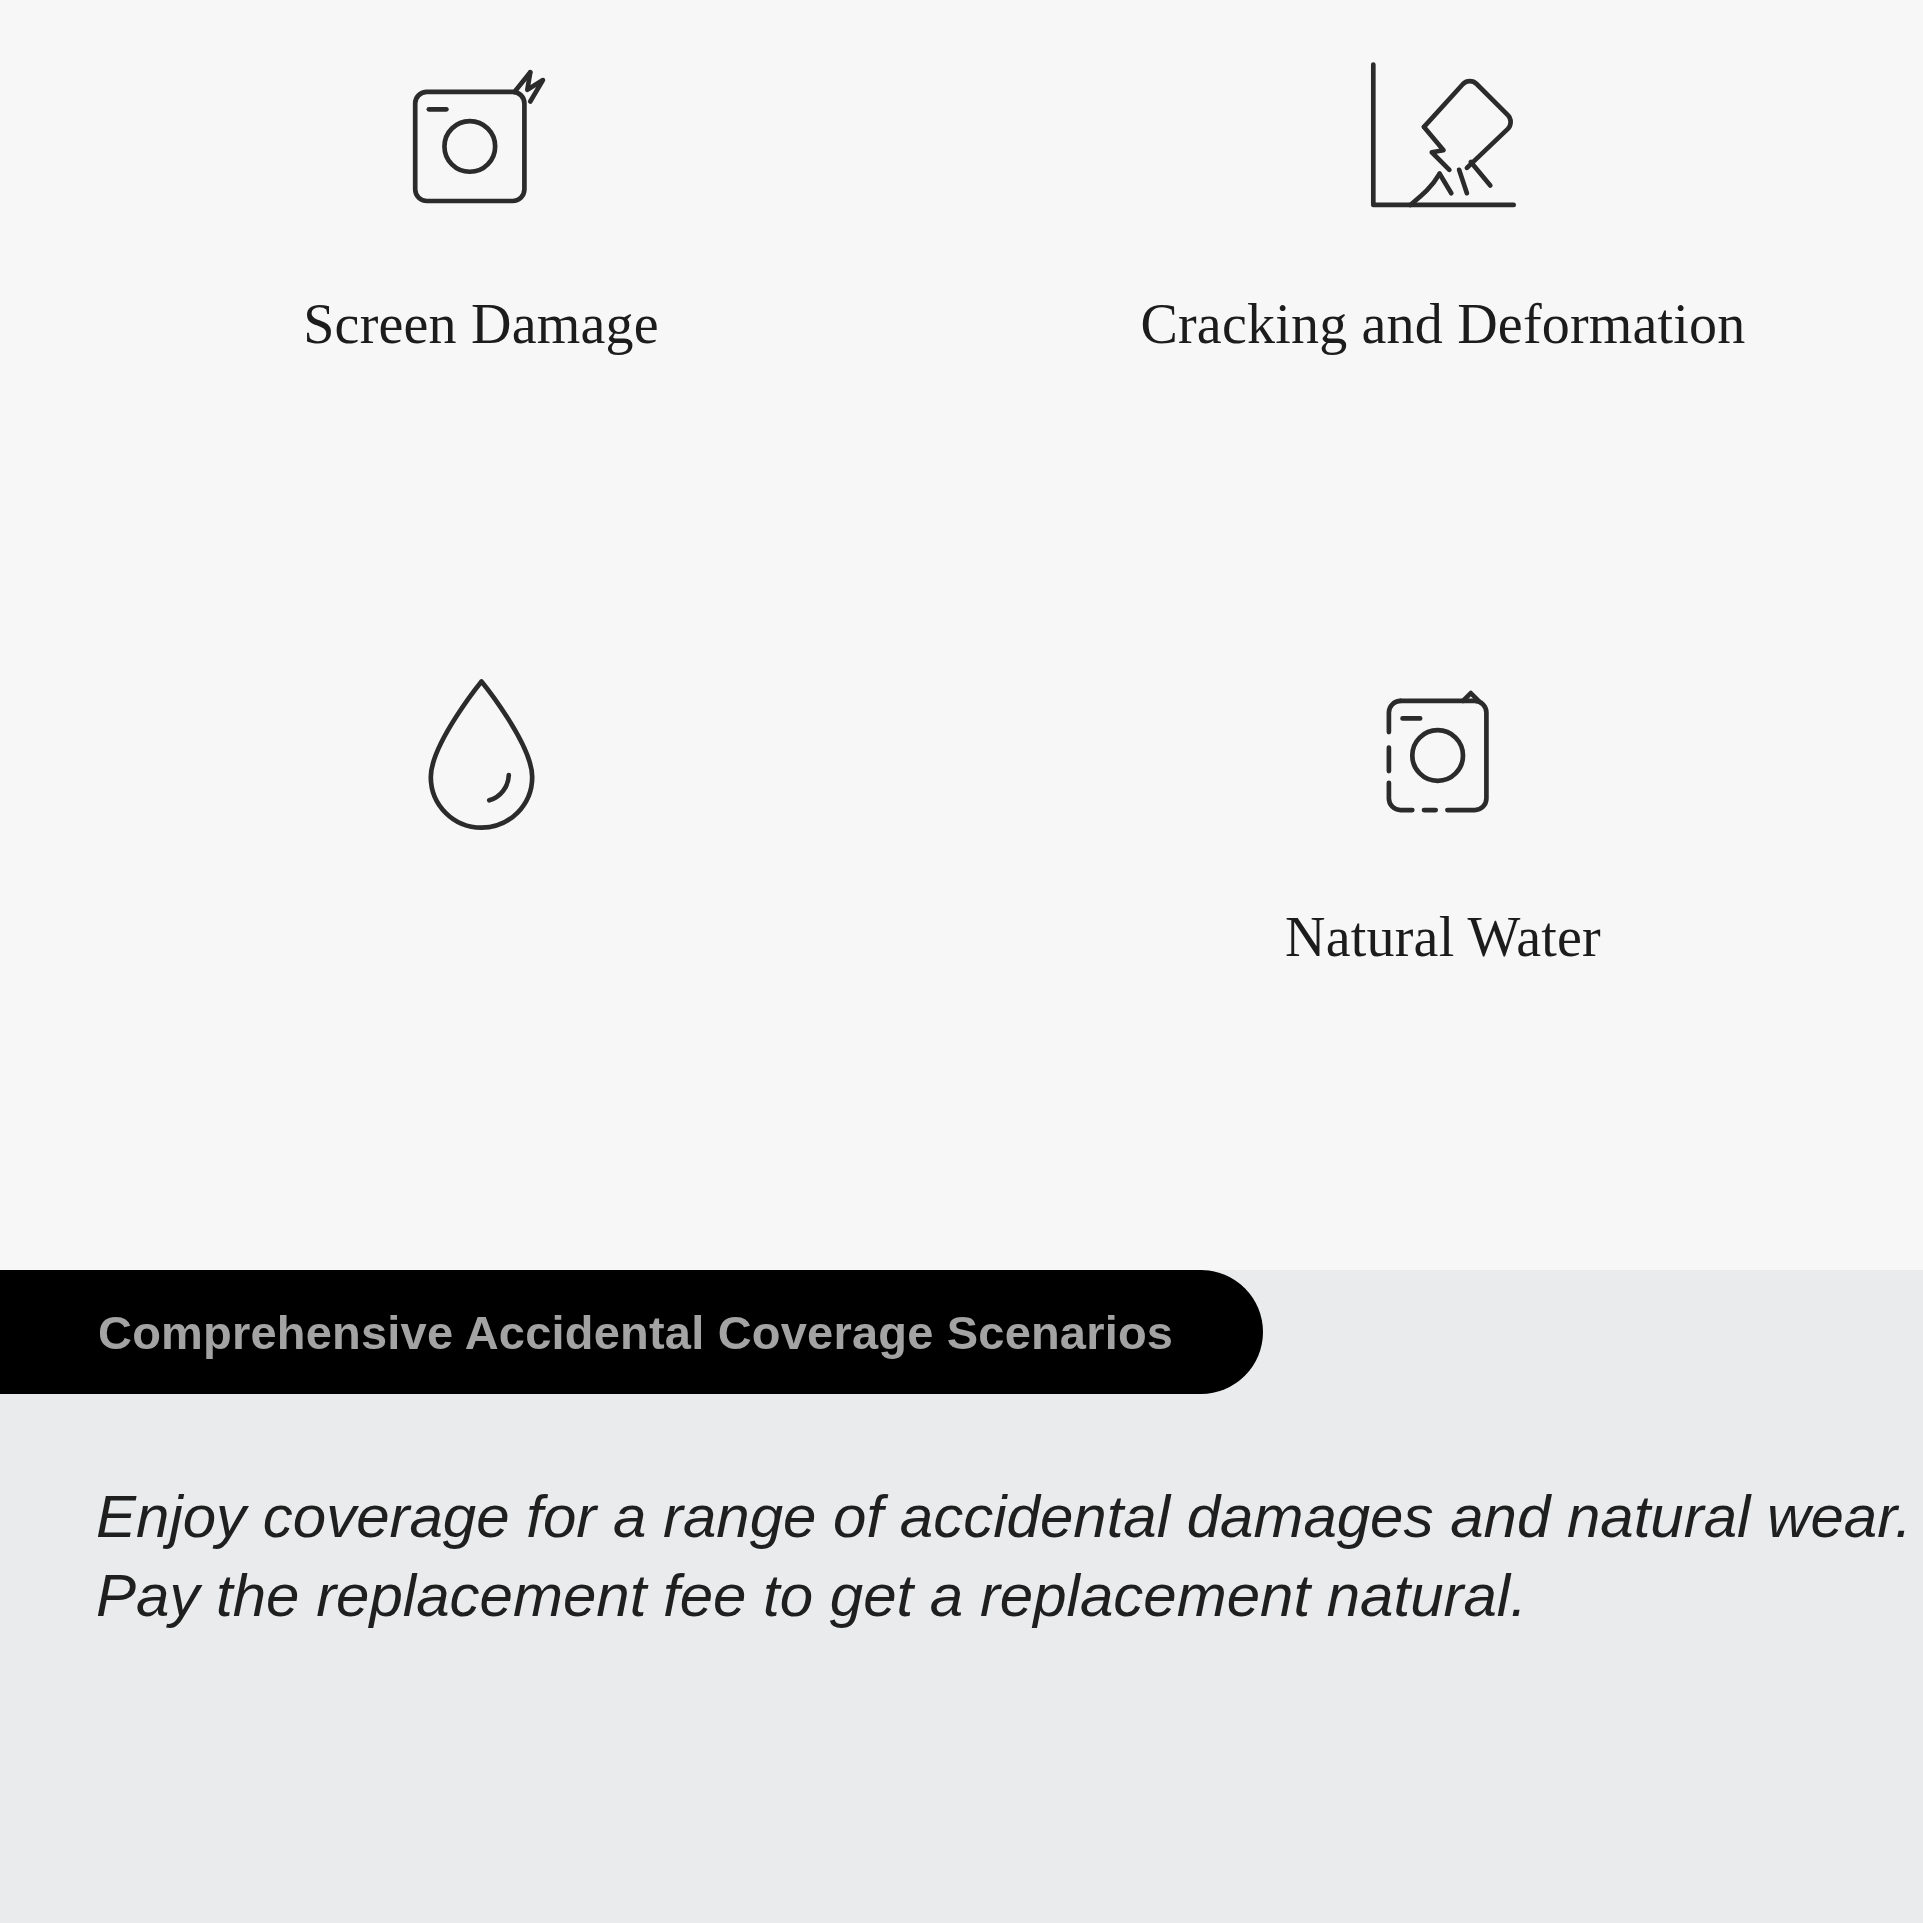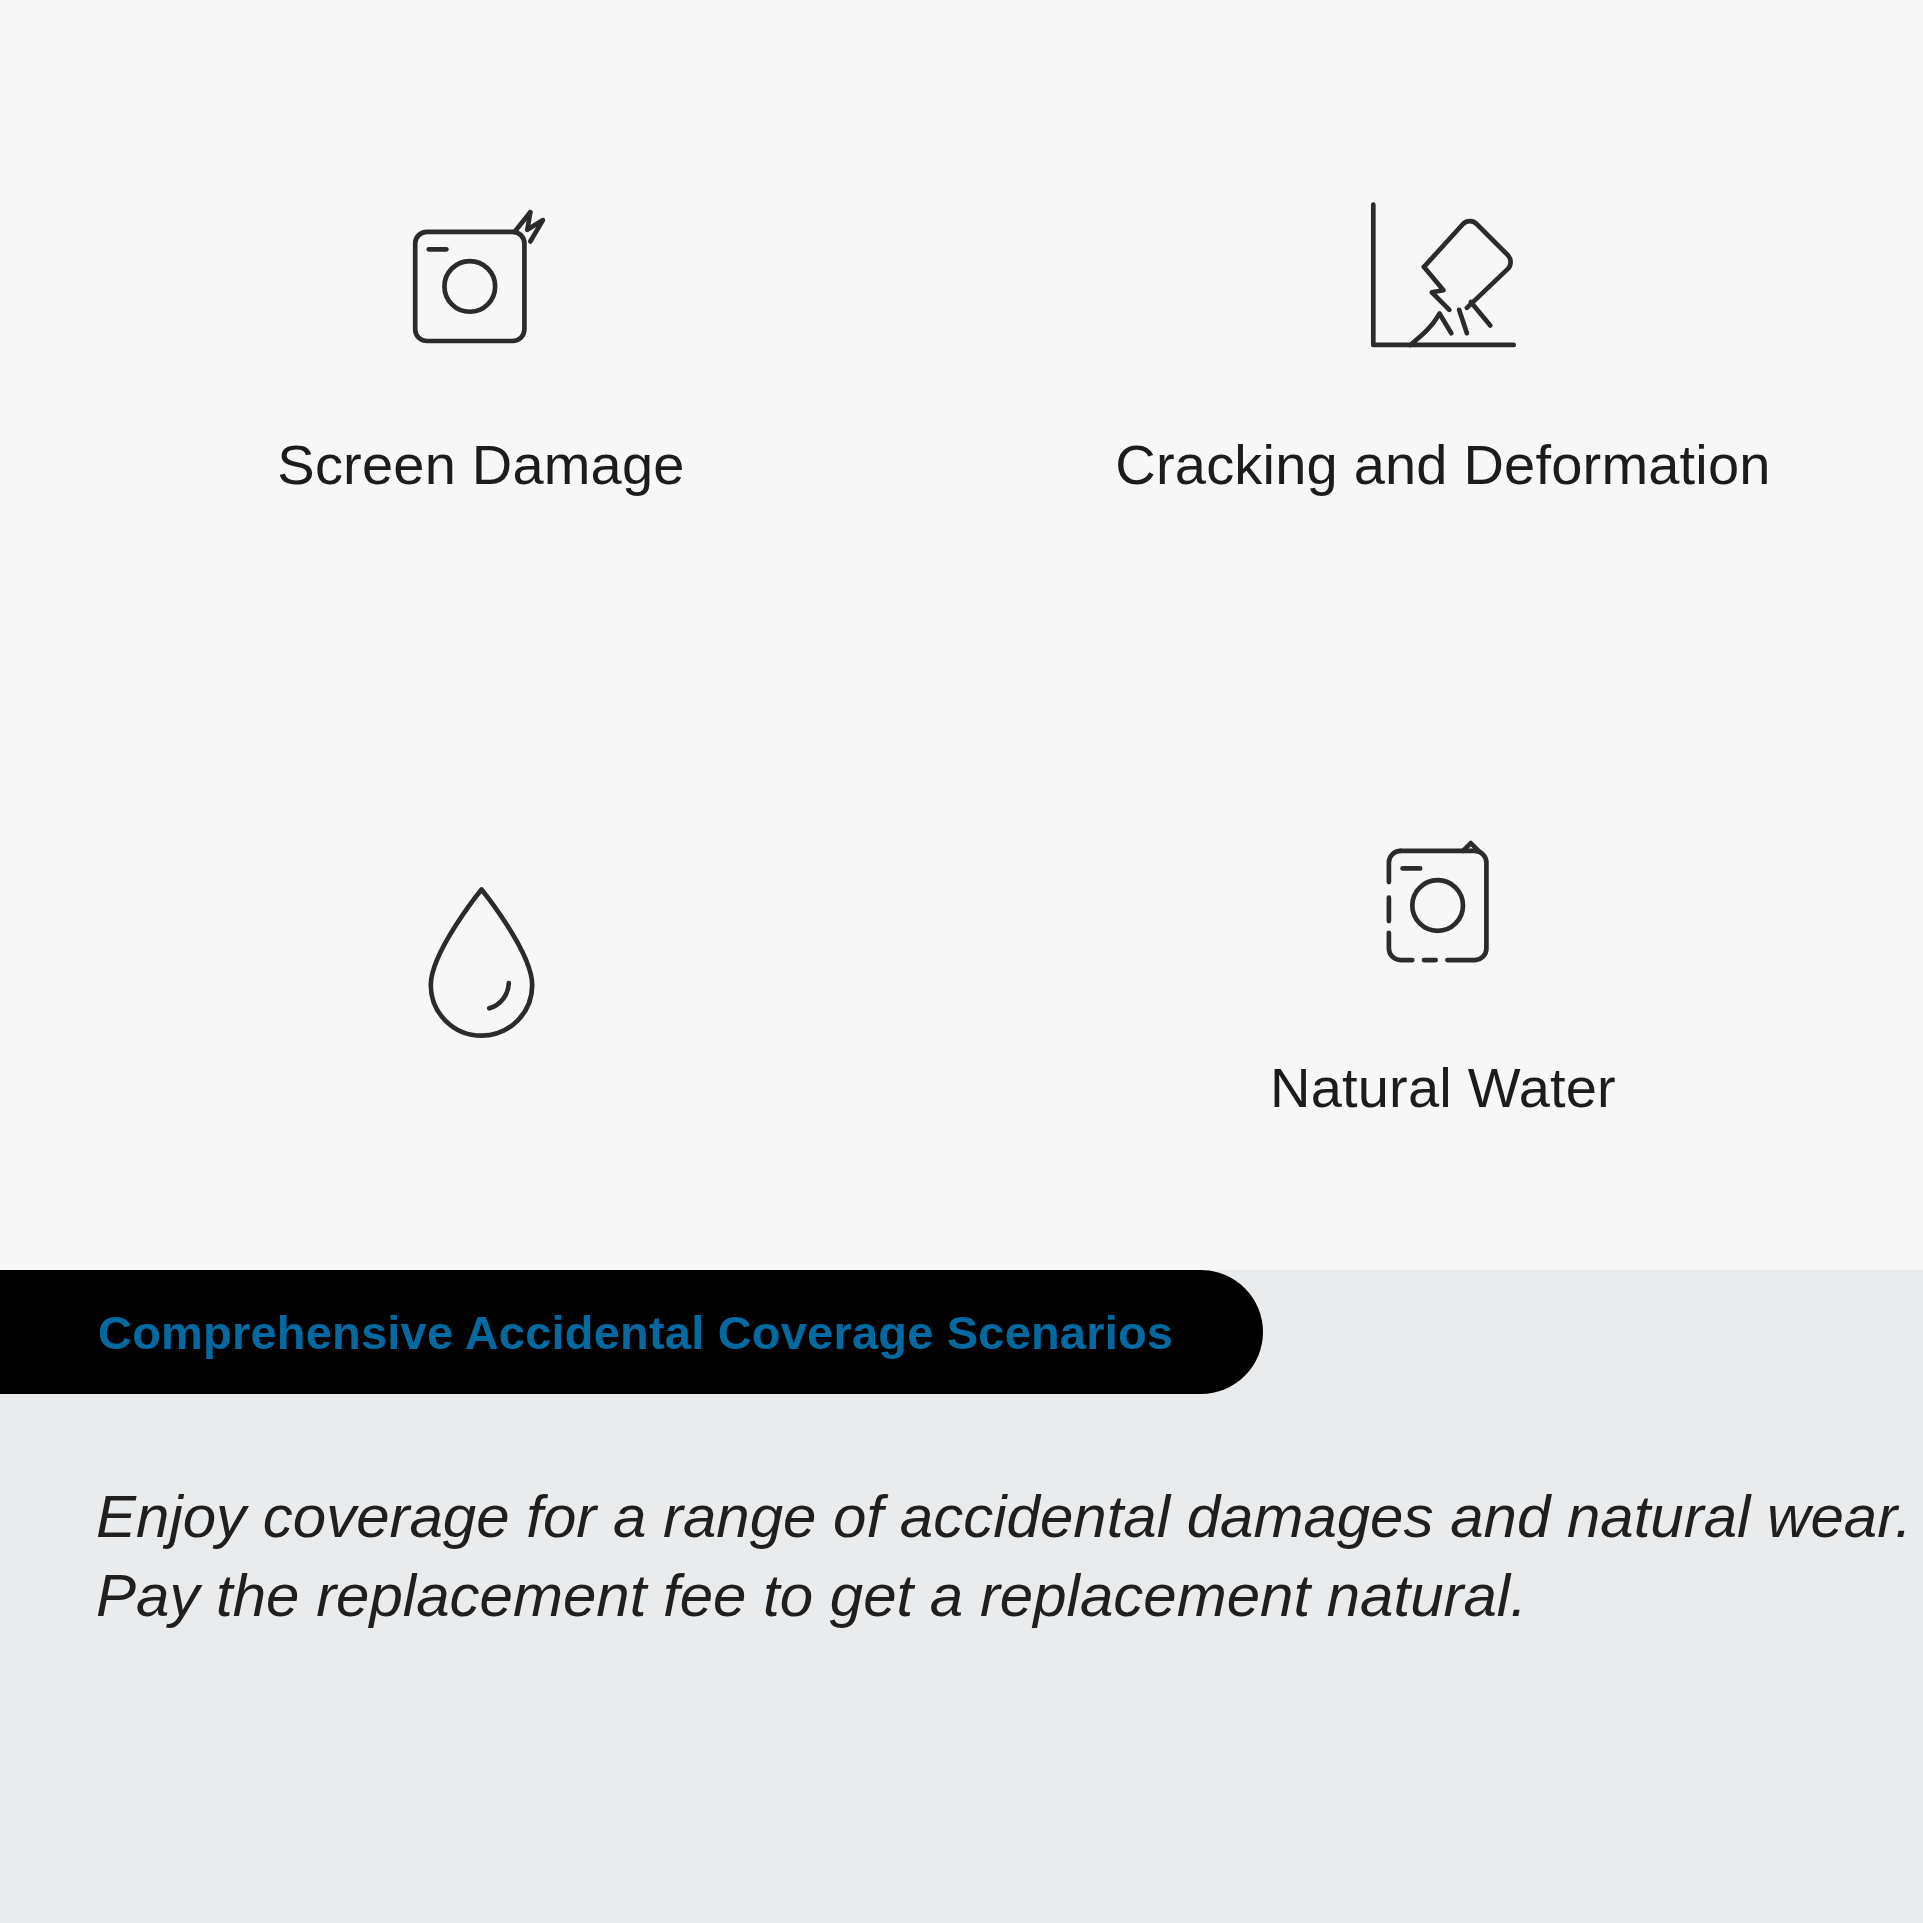--- a/index.html
+++ b/index.html
@@ -29,21 +29,21 @@
     width: 1924px;
     height: 1270px;
     display: grid;
     grid-template-columns: 1fr 1fr;
     grid-template-rows: 1fr 1fr;
   }
   .feature {
     display: flex;
     flex-direction: column;
     align-items: center;
-    justify-content: center;
+    font-family: Liberation Serif, serif;
   }
   .feature .icon-wrap {
     width: 195px;
     height: 195px;
     display: flex;
     align-items: center;
     justify-content: center;
   }
   .feature .icon-wrap svg {
     width: 100%;
@@ -83,21 +83,21 @@
     background: #000000;
     border-top-right-radius: 62px;
     border-bottom-right-radius: 62px;
     display: flex;
     align-items: center;
     padding-left: 98px;
     padding-right: 90px;
     box-sizing: border-box;
   }
   .ribbon-title {
-    color: #0369a1;
+    color: #a3a3a3;
     font-size: 47px;
     font-weight: bold;
     letter-spacing: 0.2px;
     white-space: nowrap;
   }
   .body-copy {
     position: absolute;
     left: 96px;
     top: 207px;
     width: 1728px;

